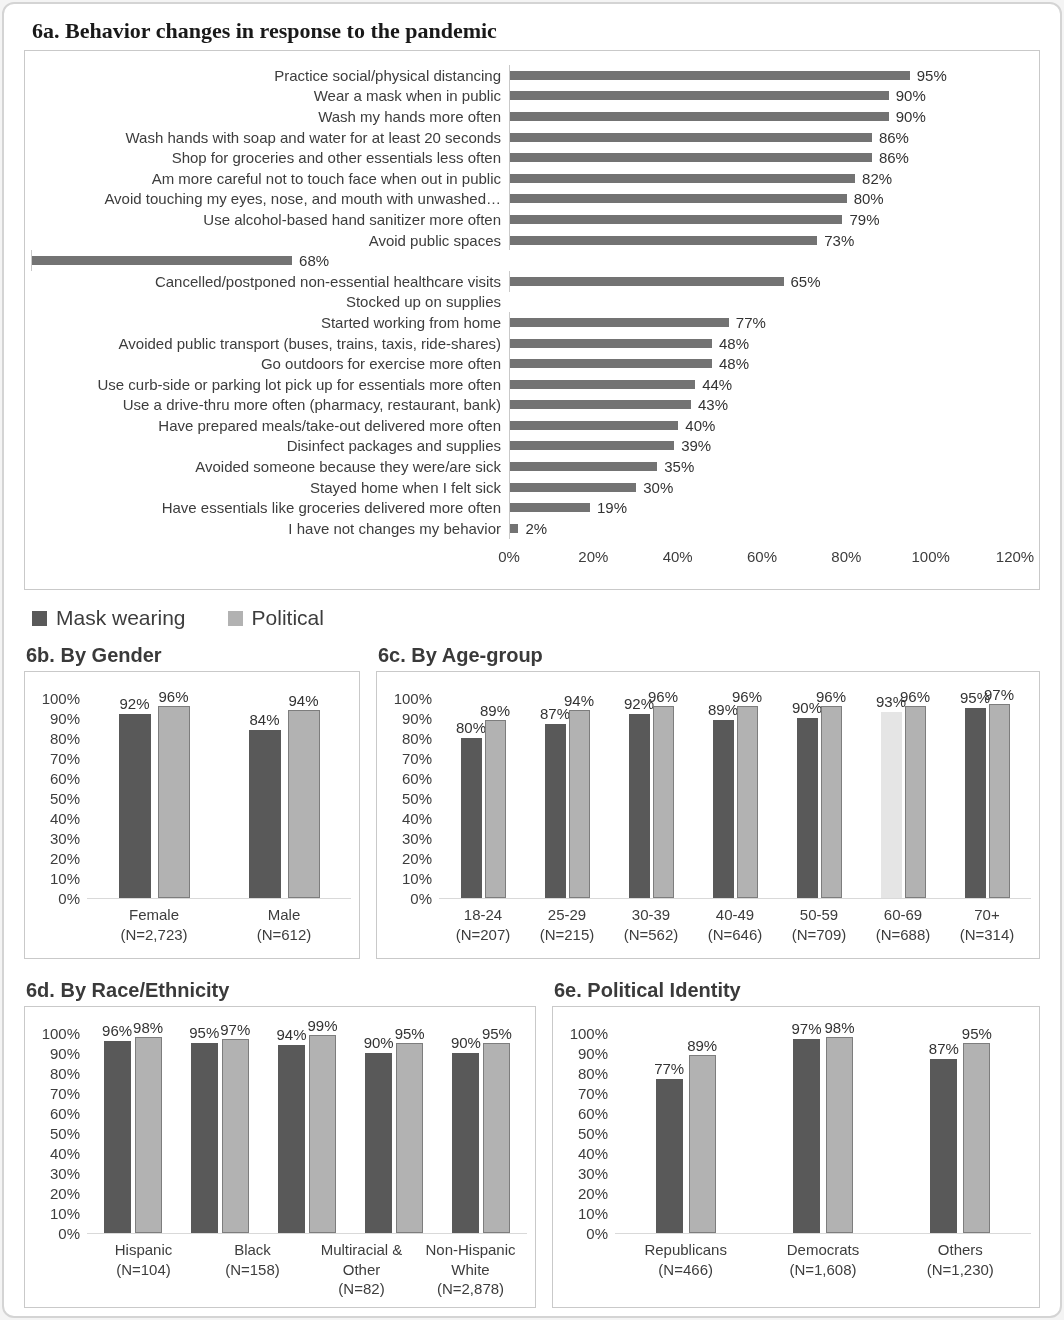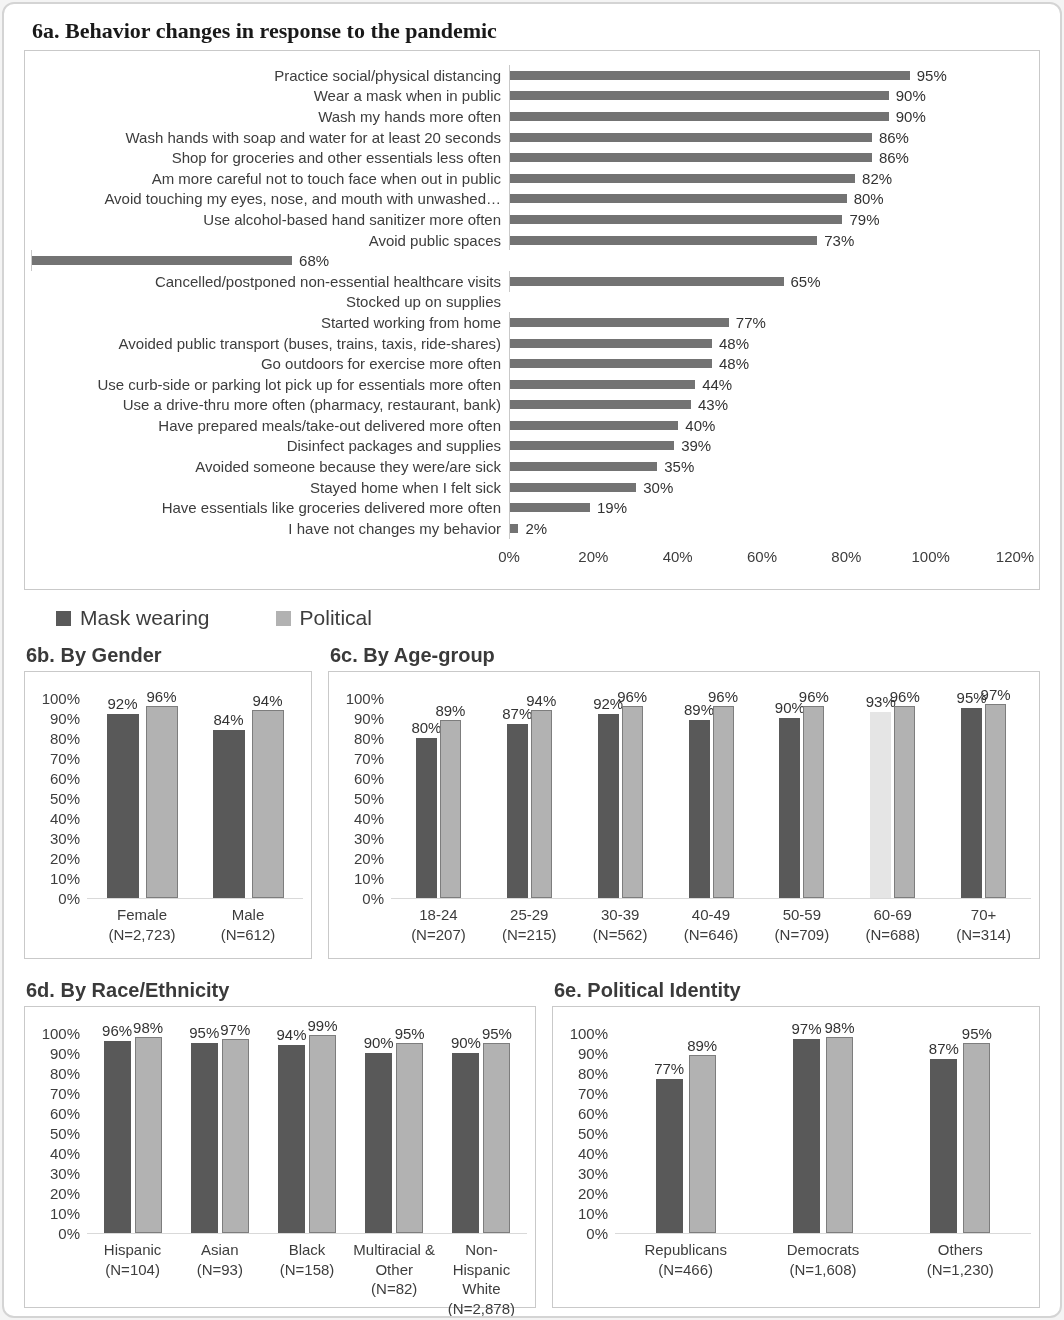--- a/index.html
+++ b/index.html
@@ -14,27 +14,27 @@
   .hlabel{text-align:right;padding-right:8px;font-size:15px;white-space:nowrap;color:#3d3d3d;}
   .htrack{position:relative;height:100%;display:flex;align-items:center;border-left:1px solid #c9c9c9;margin-right:18px;}
   .hbar{height:9px;flex:none;}
   .hval{font-size:15px;margin-left:7px;color:#333;}
   .hticksrow{display:grid;grid-template-columns:478px 1fr;height:32px;}
   .hticks{position:relative;margin-right:18px;}
   .htick{position:absolute;top:9px;transform:translateX(-50%);font-size:15px;color:#3d3d3d;}
 
   
   .legend{display:flex;align-items:center;gap:42px;margin:16px 0 8px 8px;font-size:21px;color:#3d3d3d;}
-  .lkey{display:flex;align-items:center;gap:9px;margin-left:24px;}
+  .lkey{display:flex;align-items:center;gap:9px;}
   .sw{width:15px;height:15px;display:inline-block;}
 
   
   .prow{display:flex;gap:16px;}
   .prow + .prow{margin-top:14px;}
-  .panel-b{width:288px;flex:none;}
+  .panel-b{width:336px;flex:none;}
   .panel-c{flex:1;}
   .panel-d{width:512px;flex:none;}
   .panel-e{flex:1;}
   .ptitle{font-size:20px;font-weight:700;color:#3a3a3a;margin:6px 0 4px 2px;}
   .pbox{border:1px solid #c9c9c9;box-sizing:border-box;padding:26px 8px 8px 4px;}
   .pbox.h2{height:288px;}
   .pbox.h3{height:302px;}
   .vchart{display:flex;align-items:flex-start;}
   .yaxis{position:relative;width:58px;flex:none;height:200px;}
   .ytick{position:absolute;right:7px;transform:translateY(-50%);font-size:15px;white-space:nowrap;color:#3d3d3d;}
@@ -473,24 +473,20 @@
                       <div class="bval">95%</div>
                     </div>
                   </div>
                 </div>
                 <div class="cats">
                   <div class="cat">
                     <div class="catname">Hispanic</div>
                     <div class="catn">(N=104)</div>
                   </div>
                   <div class="cat">
-                    <div class="catname">Asian</div>
-                    <div class="catn">(N=93)</div>
-                  </div>
-                  <div class="cat">
                     <div class="catname">Black</div>
                     <div class="catn">(N=158)</div>
                   </div>
                   <div class="cat">
                     <div class="catname">Multiracial &amp; Other</div>
                     <div class="catn">(N=82)</div>
                   </div>
                   <div class="cat">
                     <div class="catname">Non-Hispanic White</div>
                     <div class="catn">(N=2,878)</div>

